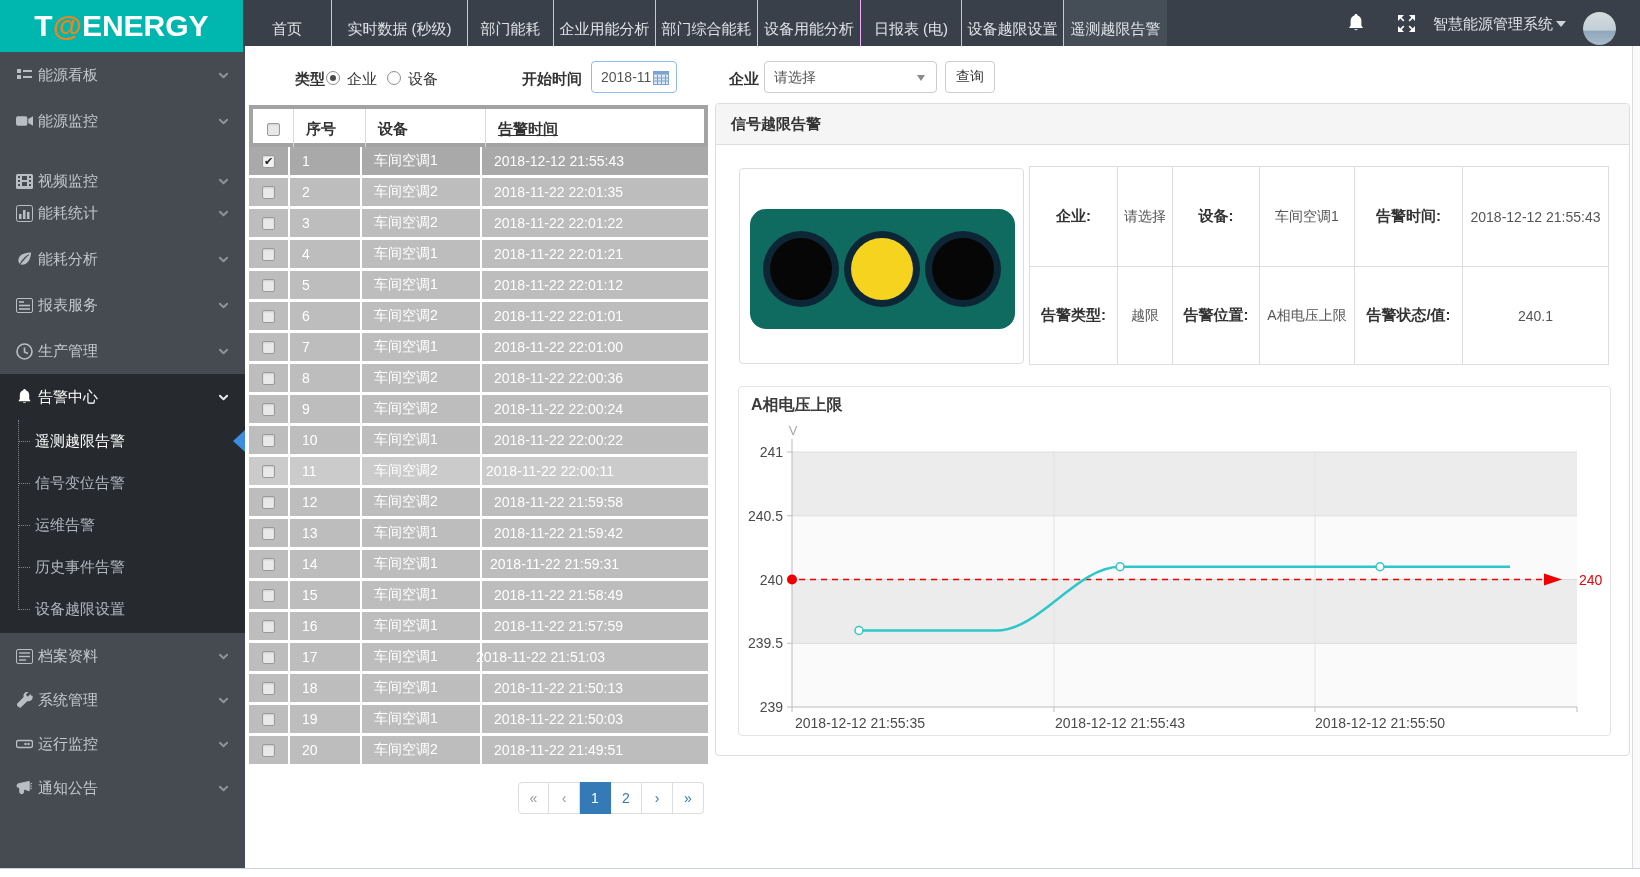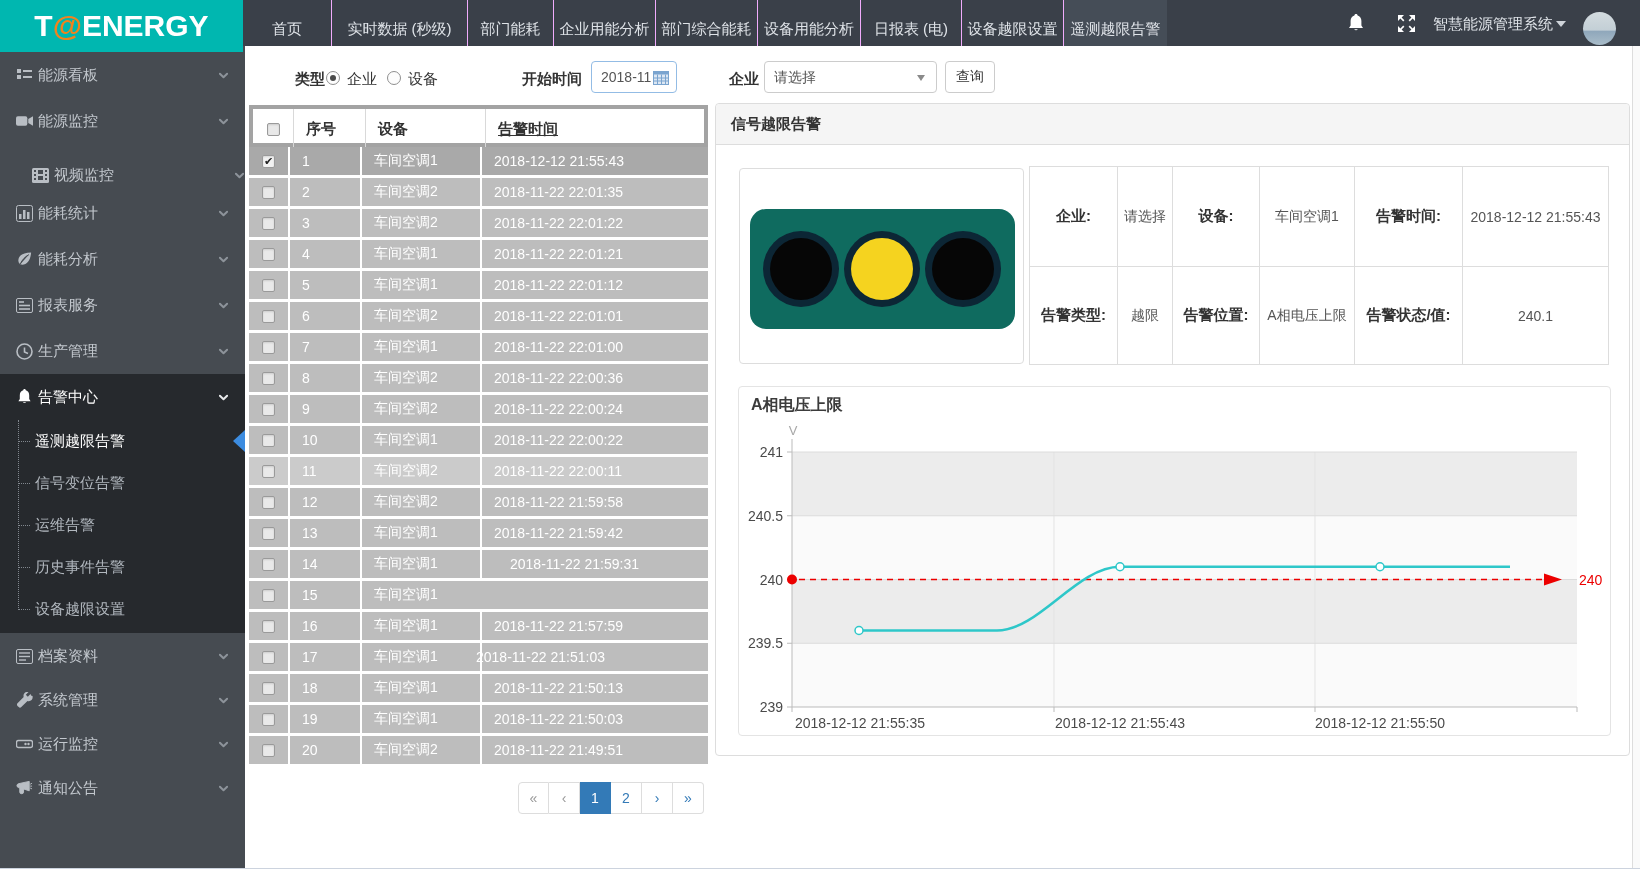--- a/index.html
+++ b/index.html
@@ -167,21 +167,21 @@
           </g>
         </svg>
       </span>
       <span class="s-label">能源监控</span>
       <span class="s-chev">
         <svg class="chev" viewBox="0 0 10 10">
           <path d="M1 3 L5 7 L9 3" fill="none" stroke="#8d939a" stroke-width="2.2" stroke-linecap="round" stroke-linejoin="round"></path>
         </svg>
       </span>
     </div>
-    <div class="side-item" style="top: 106px; margin-left: 16px;">
+    <div class="side-item" style="top: 112px;">
       <span class="s-icon">
         <svg width="17" height="15" viewBox="0 0 17 15">
           <g fill="#b9bec4">
             <rect x="0" y="0" width="17" height="15" rx="1.5"></rect>
             <g fill="#464b51">
               <rect x="2" y="2" width="2" height="2"></rect>
               <rect x="2" y="6" width="2" height="2"></rect>
               <rect x="2" y="10" width="2" height="2"></rect>
               <rect x="13" y="2" width="2" height="2"></rect>
               <rect x="13" y="6" width="2" height="2"></rect>
@@ -476,21 +476,21 @@
           <div class="td" style="left:41px;width:72px;padding-left:12px">10</div>
           <div class="td" style="left:113px;width:120px;padding-left:12px">车间空调1</div>
           <div class="td" style="left:233px;width:226px;padding-left:12px">2018-11-22 22:00:22</div>
         </div>
         <div class="trow hl">
           <div class="td" style="left:0;width:41px;justify-content:center">
             <span class="cbx"></span>
           </div>
           <div class="td" style="left:41px;width:72px;padding-left:12px">11</div>
           <div class="td" style="left:113px;width:120px;padding-left:12px">车间空调2</div>
-          <div class="td" style="left:233px;width:226px;padding-left:12px">2018-11-22 22:00:11</div>
+          <div class="td" style="left:233px;width:226px;padding-left:4px">2018-11-22 22:00:11</div>
         </div>
         <div class="trow">
           <div class="td" style="left:0;width:41px;justify-content:center">
             <span class="cbx"></span>
           </div>
           <div class="td" style="left:41px;width:72px;padding-left:12px">12</div>
           <div class="td" style="left:113px;width:120px;padding-left:12px">车间空调2</div>
           <div class="td" style="left:233px;width:226px;padding-left:12px">2018-11-22 21:59:58</div>
         </div>
         <div class="trow">
@@ -500,28 +500,29 @@
           <div class="td" style="left:41px;width:72px;padding-left:12px">13</div>
           <div class="td" style="left:113px;width:120px;padding-left:12px">车间空调1</div>
           <div class="td" style="left:233px;width:226px;padding-left:12px">2018-11-22 21:59:42</div>
         </div>
         <div class="trow">
           <div class="td" style="left:0;width:41px;justify-content:center">
             <span class="cbx"></span>
           </div>
           <div class="td" style="left:41px;width:72px;padding-left:12px">14</div>
           <div class="td" style="left:113px;width:120px;padding-left:12px">车间空调1</div>
-          <div class="td" style="left:233px;width:226px;padding-left:28px">2018-11-22 21:59:31</div>
+          <div class="td" style="left:233px;width:226px;padding-left:8px">2018-11-22 21:59:31</div>
         </div>
         <div class="trow">
           <div class="td" style="left:0;width:41px;justify-content:center">
             <span class="cbx"></span>
           </div>
           <div class="td" style="left:41px;width:72px;padding-left:12px">15</div>
           <div class="td" style="left:113px;width:120px;padding-left:12px">车间空调1</div>
+          <div class="td" style="left:233px;width:226px;padding-left:12px">2018-11-22 21:58:49</div>
         </div>
         <div class="trow">
           <div class="td" style="left:0;width:41px;justify-content:center">
             <span class="cbx"></span>
           </div>
           <div class="td" style="left:41px;width:72px;padding-left:12px">16</div>
           <div class="td" style="left:113px;width:120px;padding-left:12px">车间空调1</div>
           <div class="td" style="left:233px;width:226px;padding-left:12px">2018-11-22 21:57:59</div>
         </div>
         <div class="trow">

